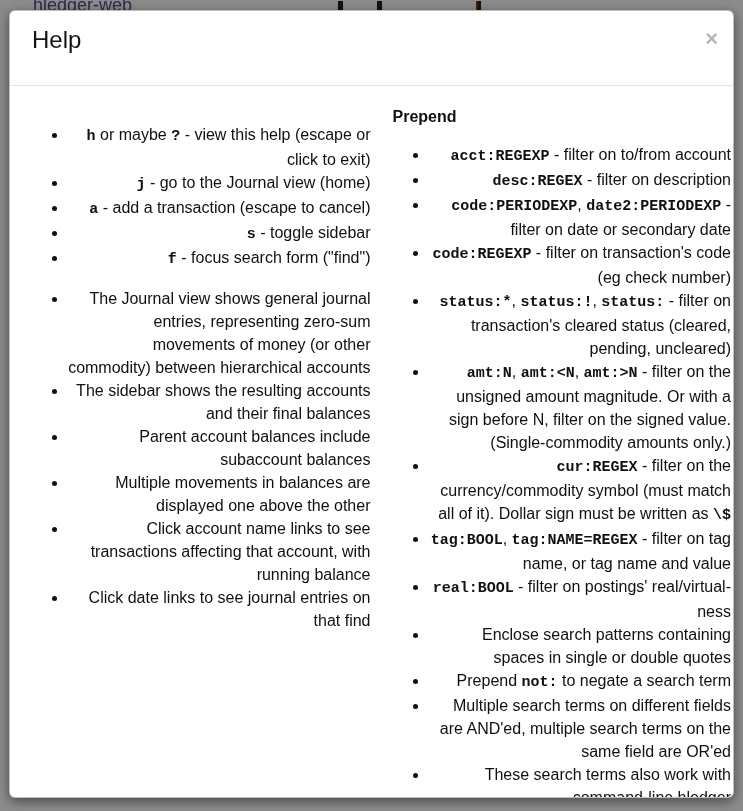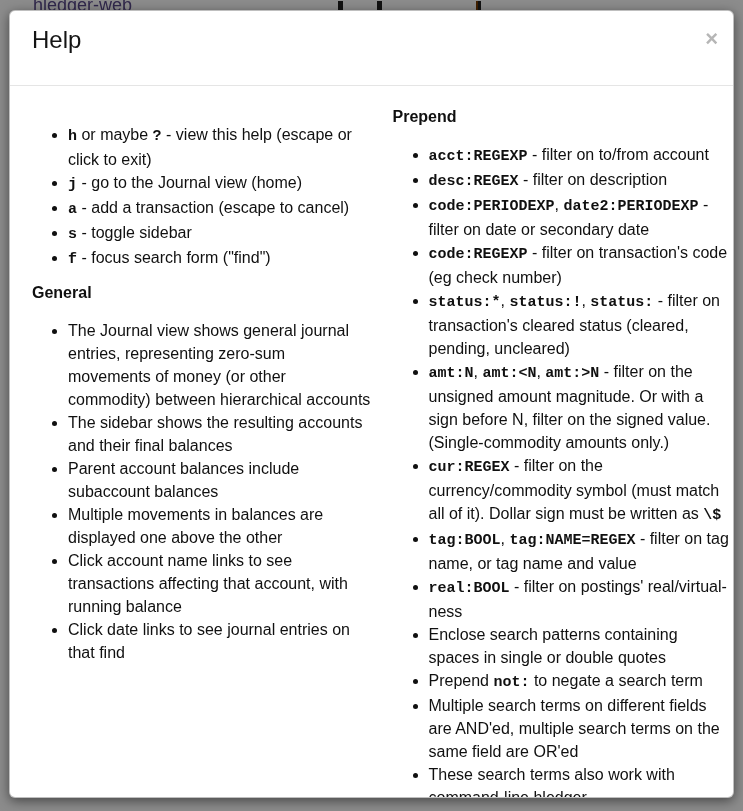--- a/index.html
+++ b/index.html
@@ -40,21 +40,21 @@
     background:none; border:none; padding:0; cursor:pointer;
     font-family:"Liberation Sans", sans-serif;
     font-size:22px; font-weight:700; line-height:1; color:#b6b6b6;
   }
   .modal-body { display:flex; gap:22px; padding:21px 2px 18px 22px; }
   .col { flex:1 1 0; min-width:0; }
   .col h4 {
     margin:0; font-size:16px; font-weight:700; line-height:20px; color:#101010;
   }
   .col h4:not(:first-child) { margin-top:12px; }
-  .col ul { margin:16px 0 10px; padding-left:36px; list-style:disc; }
+  .col ul { margin:16px 0 10px; padding-left:36px; list-style:disc;text-align:right; }
   .col li { font-size:16px; line-height:23px; color:#101010; }
   .col code {
     font-family:"Liberation Mono", monospace;
     font-weight:700; font-size:15px; color:#101010;
   }
 </style>
 </head>
 <body>
 
 <div class="page-behind">
@@ -73,21 +73,20 @@
   </div>
   <div class="modal-body">
     <div class="col">
         <ul>
           <li><code>h</code><span> or maybe </span><code>?</code><span> - view this help (escape or click to exit)</span></li>
           <li><code>j</code><span> - go to the Journal view (home)</span></li>
           <li><code>a</code><span> - add a transaction (escape to cancel)</span></li>
           <li><code>s</code><span> - toggle sidebar</span></li>
           <li><code>f</code><span> - focus search form ("find")</span></li>
         </ul>
-        <h4>General</h4>
         <ul>
           <li><span>The Journal view shows general journal entries, representing zero-sum movements of money (or other commodity) between hierarchical accounts</span></li>
           <li><span>The sidebar shows the resulting accounts and their final balances</span></li>
           <li><span>Parent account balances include subaccount balances</span></li>
           <li><span>Multiple movements in balances are displayed one above the other</span></li>
           <li><span>Click account name links to see transactions affecting that account, with running balance</span></li>
           <li><span>Click date links to see journal entries on that find</span></li>
         </ul>
       </div>
     <div class="col">

